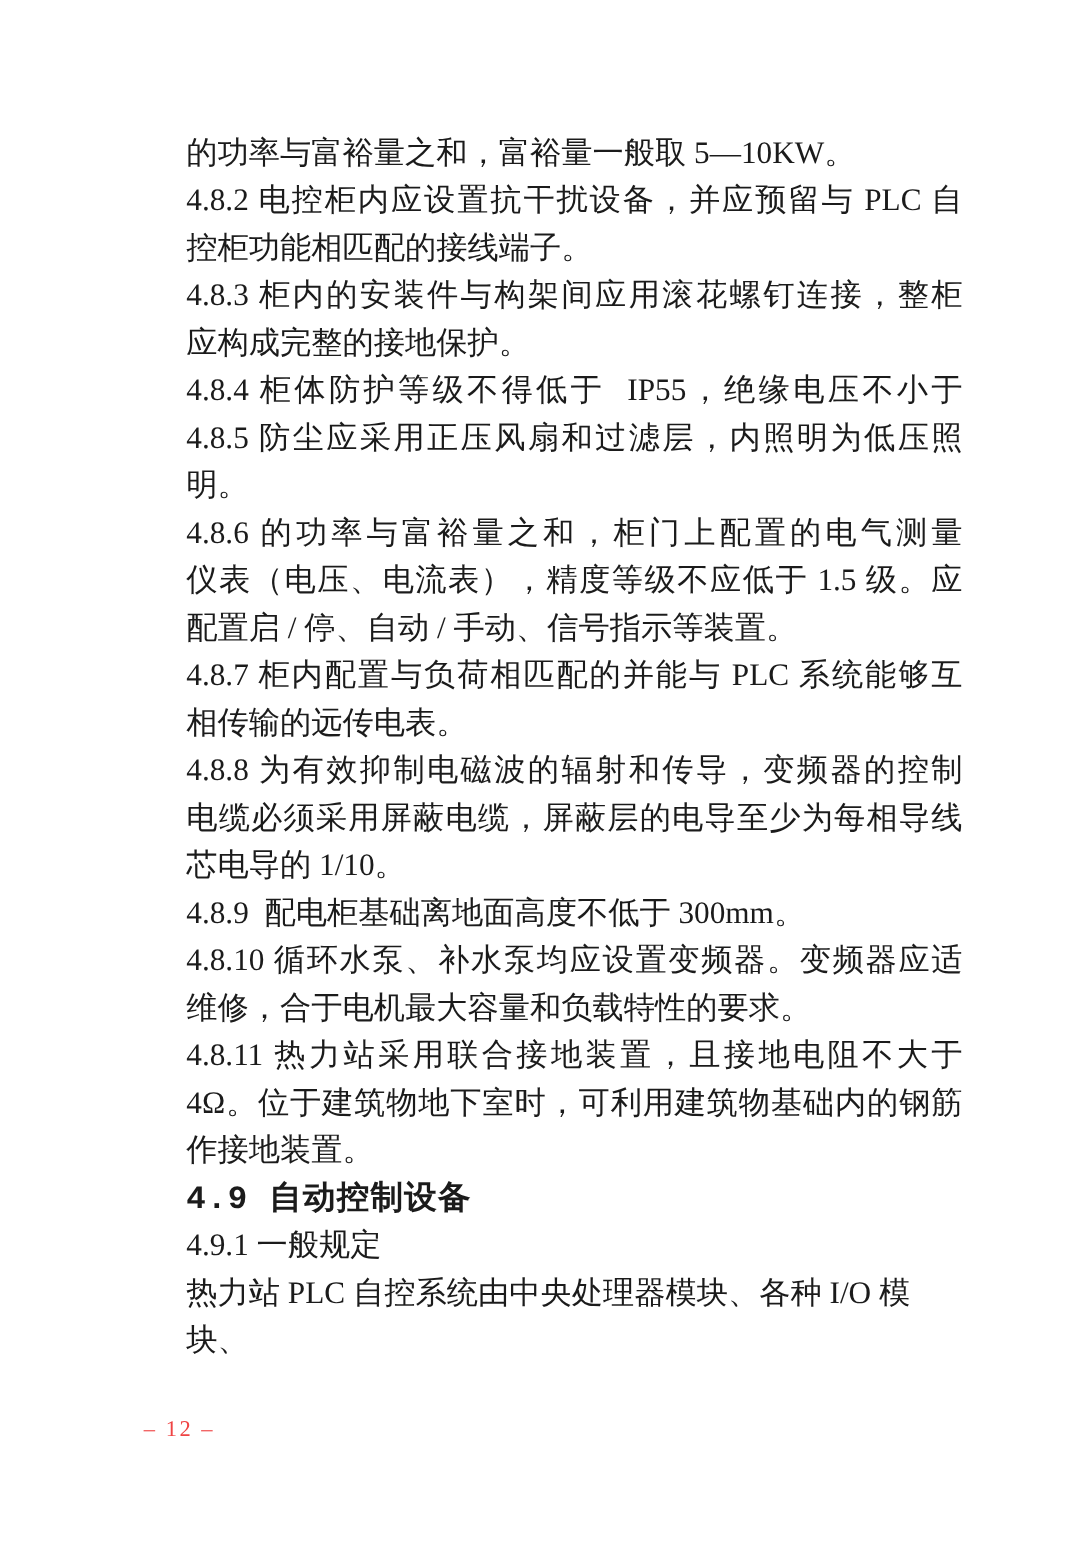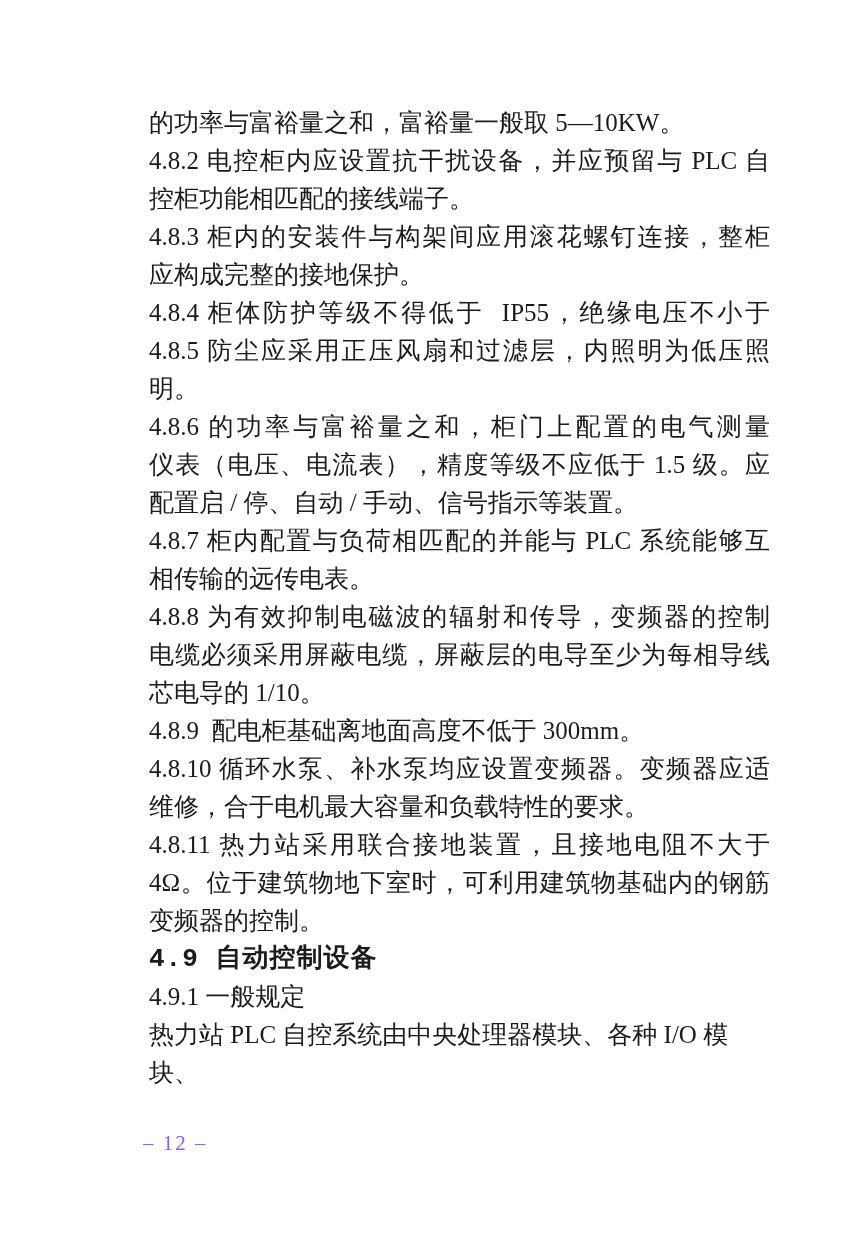--- a/index.html
+++ b/index.html
@@ -38,26 +38,25 @@
   .line.heading {
     font-weight: 700;
     font-size: 26px;
     letter-spacing: 1px;
     font-family: Liberation Mono, monospace;
   }
   .footer {
     position: absolute;
     left: 115px;
     top: 1124px;
-    font-size: 21px;
+    font-size: 18px;
     line-height: 38px;
     letter-spacing: 2px;
     white-space: pre;
-    color: #8b5cf6;
-    margin-left: 28px;
+    color: #ef4444;
   }
 </style>
 </head>
 <body>
 
 <div class="page">
   <div class="text-block" id="lines">
       <div class="line">的功率与富裕量之和，富裕量一般取 5—10KW。</div>
       <div class="line fill">4.8.2 电控柜内应设置抗干扰设备，并应预留与 PLC 自</div>
       <div class="line">控柜功能相匹配的接线端子。</div>
@@ -72,19 +71,19 @@
       <div class="line fill">4.8.7 柜内配置与负荷相匹配的并能与 PLC 系统能够互</div>
       <div class="line">相传输的远传电表。</div>
       <div class="line fill">4.8.8 为有效抑制电磁波的辐射和传导，变频器的控制</div>
       <div class="line fill">电缆必须采用屏蔽电缆，屏蔽层的电导至少为每相导线</div>
       <div class="line">芯电导的 1/10。</div>
       <div class="line">4.8.9  配电柜基础离地面高度不低于 300mm。</div>
       <div class="line fill">4.8.10 循环水泵、补水泵均应设置变频器。变频器应适</div>
       <div class="line">维修，合于电机最大容量和负载特性的要求。</div>
       <div class="line fill">4.8.11 热力站采用联合接地装置，且接地电阻不大于</div>
       <div class="line fill">4Ω。位于建筑物地下室时，可利用建筑物基础内的钢筋</div>
-      <div class="line">变频器的控制。</div>
+      <div class="line">作接地装置。</div>
       <div class="line heading">4.9 自动控制设备</div>
       <div class="line">4.9.1 一般规定</div>
       <div class="line">热力站 PLC 自控系统由中央处理器模块、各种 I/O 模块、</div>
     </div>
   <div class="footer">– 12 –</div>
 </div>
 
 </body></html>

